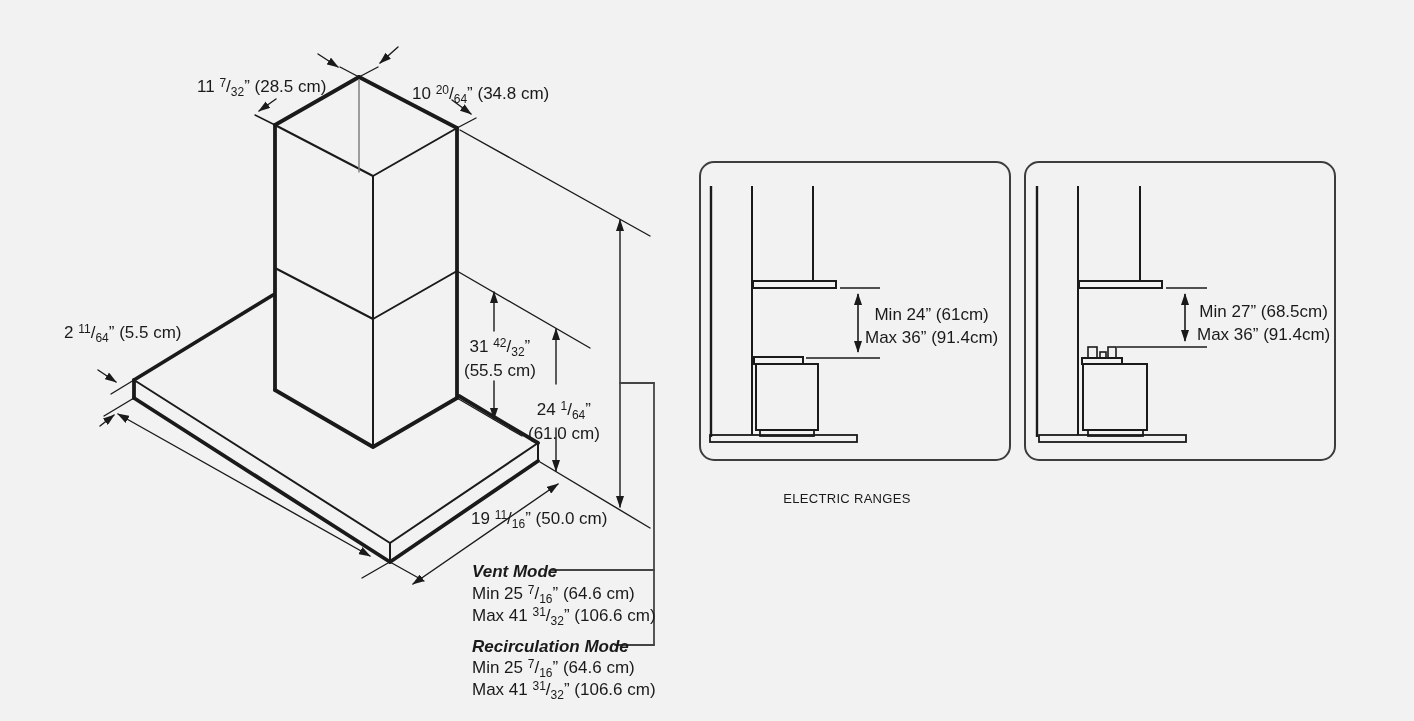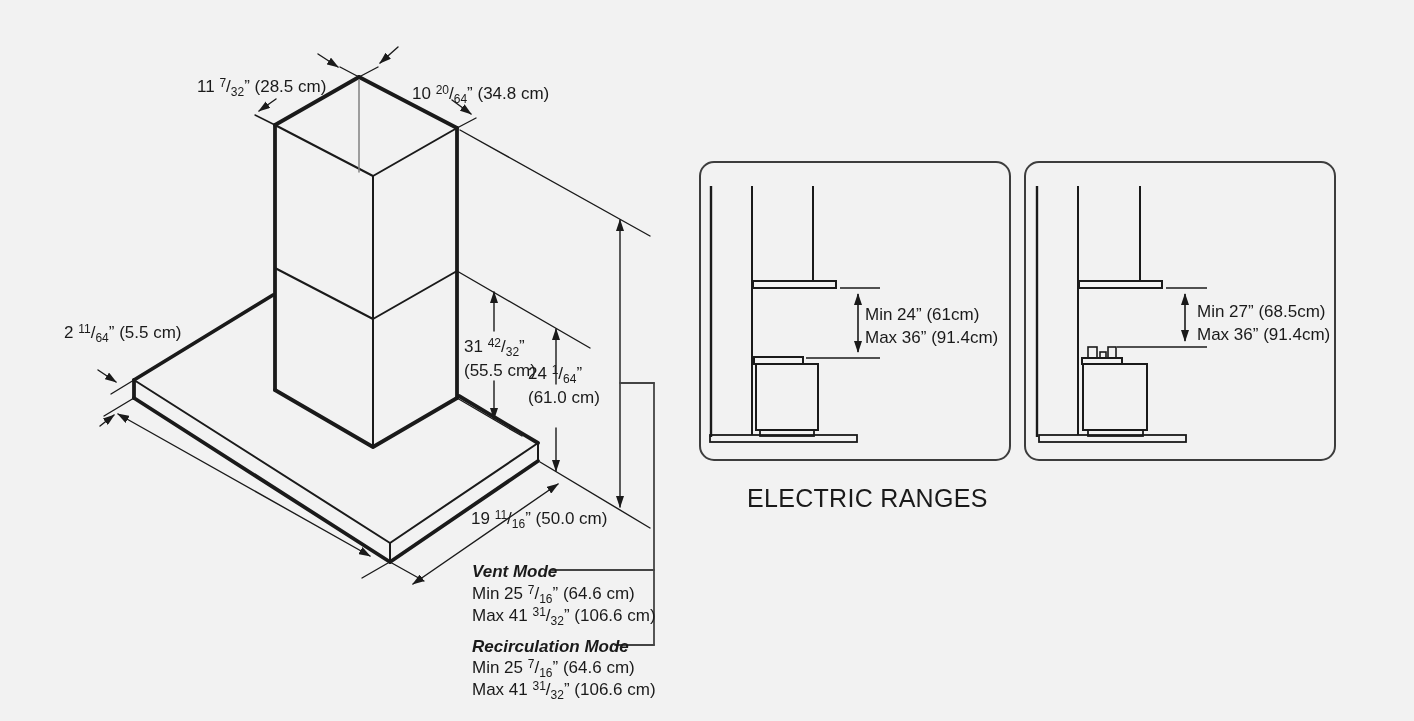--- a/index.html
+++ b/index.html
@@ -5,24 +5,24 @@
   html,body{margin:0;padding:0;background:#f2f2f2;}
   .stage{
     position:relative;width:1414px;height:721px;overflow:hidden;
     background:#f2f2f2;
     font-family:"Liberation Sans", sans-serif;
     color:#1a1a1a;
   }
   .stage svg{position:absolute;left:0;top:0;}
   .lbl{
     position:absolute;font-size:17px;line-height:21.5px;
-    white-space:nowrap;color:#1a1a1a;
+    white-space:nowrap;color:#1a1a1a;text-align:center;
   }
   .lbl.bold{font-weight:700;font-style:italic;}
-  .lbl.title{font-size:25px;letter-spacing:.3px;}
+  .lbl.title{font-size:13px;letter-spacing:.3px;}
   .lbl.wide{line-height:22.5px;}
   .f-sup{font-size:12px;position:relative;top:-5px;}
   .f-sub{font-size:12px;position:relative;top:3.5px;}
 </style>
 </head>
 <body>
 
 <div class="stage">
 
   <svg width="1414" height="721" viewBox="0 0 1414 721">
@@ -134,21 +134,21 @@
 
   <div class="lbl" style="left:197px;top:76px"><span>11 </span><span class="f-sup">7</span><span>/</span><span class="f-sub">32</span><span>” (28.5 cm)</span></div>
   <div class="lbl" style="left:412px;top:83px"><span>10 </span><span class="f-sup">20</span><span>/</span><span class="f-sub">64</span><span>” (34.8 cm)</span></div>
   <div class="lbl" style="left:64px;top:322px"><span>2 </span><span class="f-sup">11</span><span>/</span><span class="f-sub">64</span><span>” (5.5 cm)</span></div>
 
   <div class="lbl" style="left:464px;top:336px">
     <div><span>31 </span><span class="f-sup">42</span><span>/</span><span class="f-sub">32</span><span>”</span></div>
     <div><span>(55.5 cm)</span></div>
   </div>
 
-  <div class="lbl" style="left:528px;top:363px">
+  <div class="lbl" style="left:528px;top:399px">
     <div><span>24 </span><span class="f-sup">1</span><span>/</span><span class="f-sub">64</span><span>”</span></div>
     <div><span>(61.0 cm)</span></div>
   </div>
 
   <div class="lbl wide" style="left:95px;top:468px">
   </div>
 
   <div class="lbl" style="left:471px;top:508px"><span>19 </span><span class="f-sup">11</span><span>/</span><span class="f-sub">16</span><span>” (50.0 cm)</span></div>
 
   <div class="lbl bold" style="left:472px;top:561px">Vent Mode</div>

